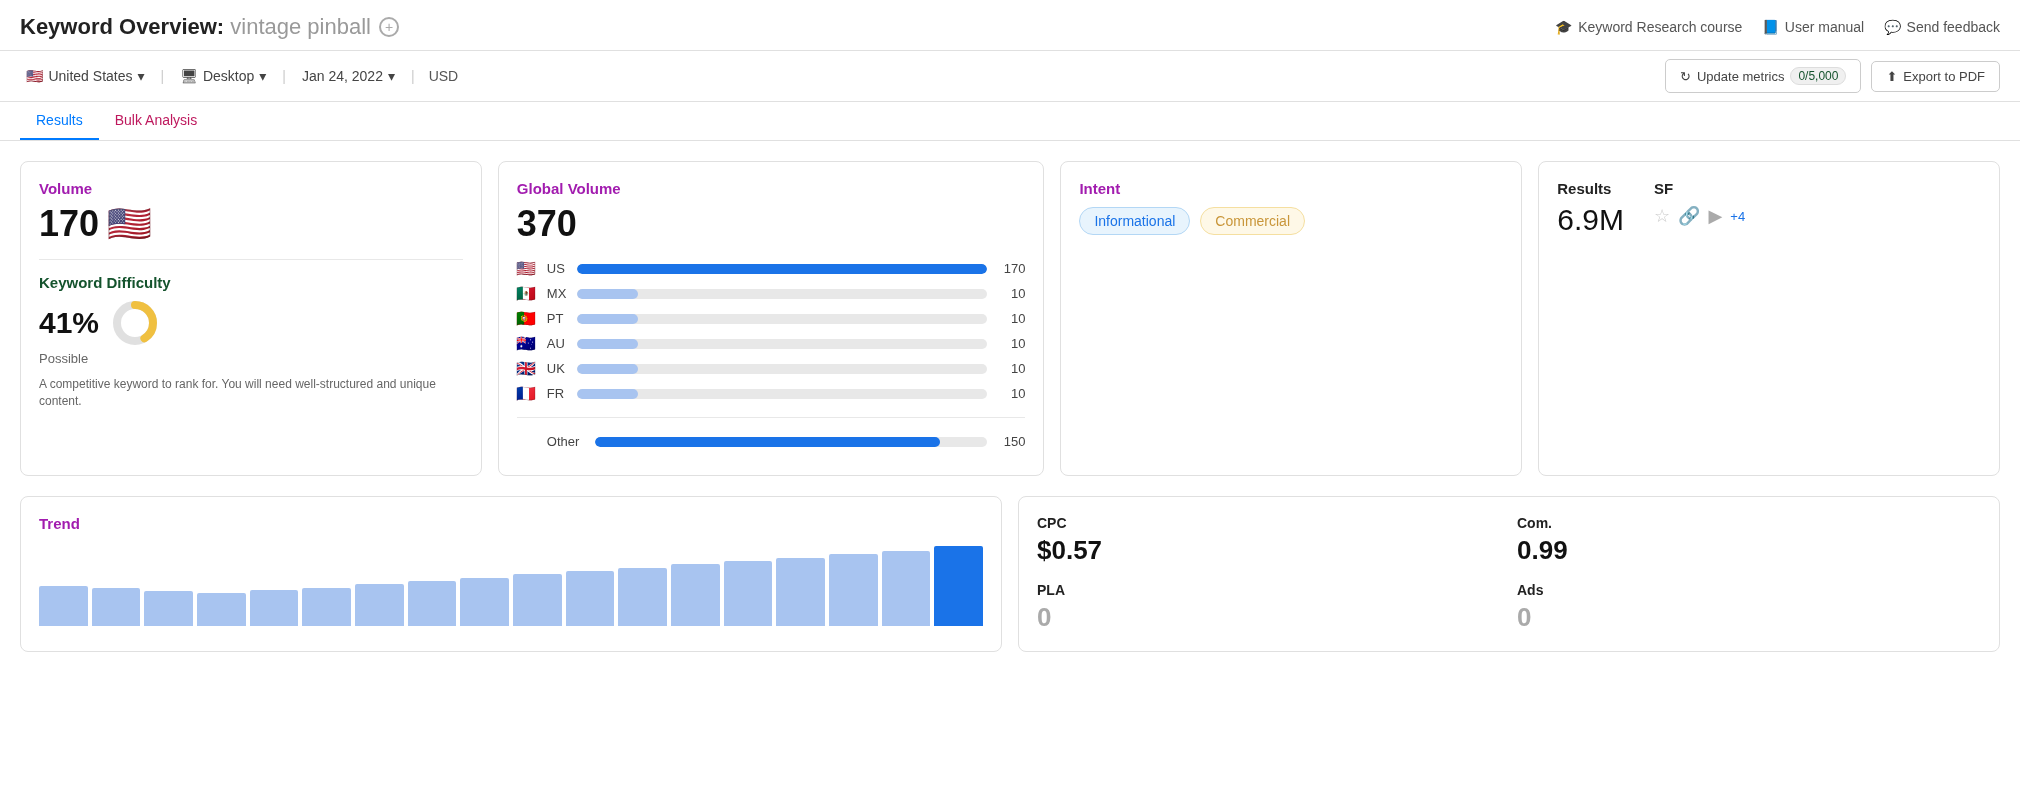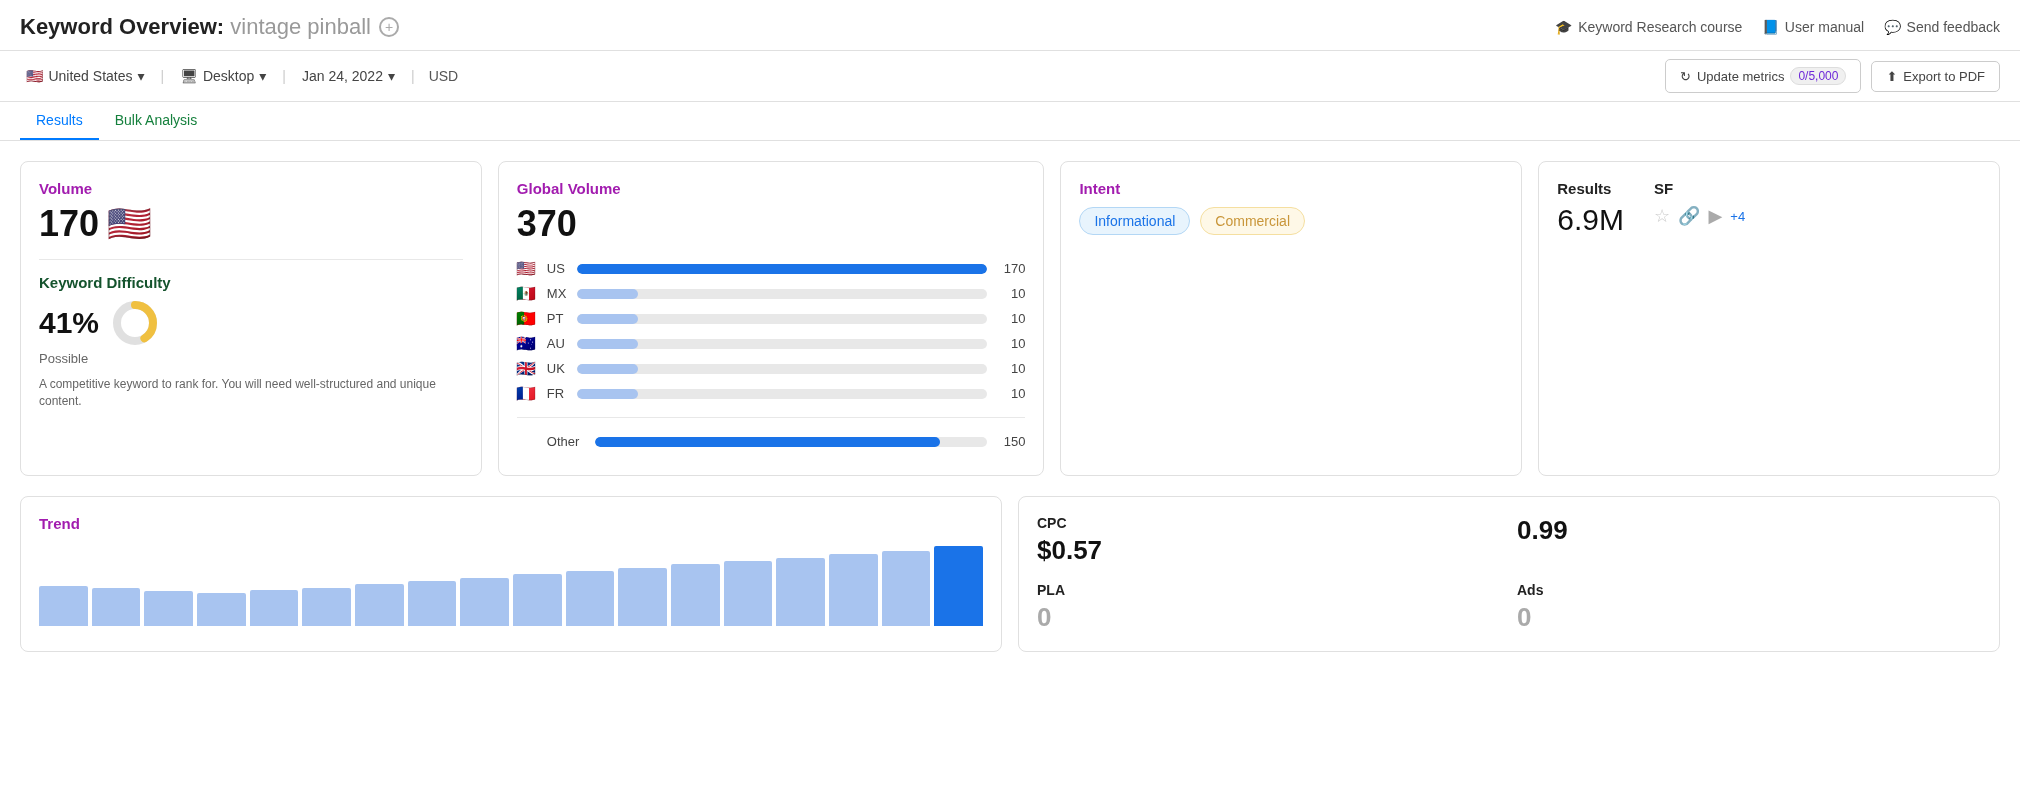--- a/index.html
+++ b/index.html
@@ -12,24 +12,24 @@
     .add-icon { width: 20px; height: 20px; border-radius: 50%; border: 2px solid #aaa; display: inline-flex; align-items: center; justify-content: center; color: #aaa; font-size: 14px; cursor: pointer; }
     .header-right { display: flex; align-items: center; gap: 20px; }
     .header-link { display: flex; align-items: center; gap: 5px; color: #555; text-decoration: none; font-size: 14px; cursor: pointer; }
     
     .toolbar { display: flex; align-items: center; justify-content: space-between; padding: 8px 20px; border-bottom: 1px solid #e0e0e0; }
     .toolbar-left { display: flex; align-items: center; gap: 6px; }
     .toolbar-item { display: flex; align-items: center; gap: 5px; cursor: pointer; color: #444; font-size: 14px; padding: 4px 6px; border-radius: 4px; }
     .toolbar-divider { color: #ccc; margin: 0 4px; }
     .toolbar-right { display: flex; align-items: center; gap: 10px; }
     .btn { display: flex; align-items: center; gap: 6px; padding: 7px 14px; border-radius: 5px; border: 1px solid #ccc; background: #fff; cursor: pointer; font-size: 13px; color: #444; }
-    .badge { background: #f0f0f0; border-radius: 10px; padding: 1px 7px; font-size: 12px; color: #6d28d9; border: 1px solid #ddd; }
+    .badge { background: #f0f0f0; border-radius: 10px; padding: 1px 7px; font-size: 12px; color: #14532d; border: 1px solid #ddd; }
     
     .tabs { display: flex; padding: 0 20px; border-bottom: 1px solid #e0e0e0; }
-    .tab { padding: 10px 16px; cursor: pointer; font-size: 14px; color: #15803d; border-bottom: 2px solid transparent; }
+    .tab { padding: 10px 16px; cursor: pointer; font-size: 14px; color: #be185d; border-bottom: 2px solid transparent; }
     .tab.active { color: #007bff; border-bottom: 2px solid #007bff; font-weight: 500; }
     
     .content { padding: 20px; display: flex; gap: 16px; }
     
     .card { background: #fff; border: 1px solid #e0e0e0; border-radius: 8px; padding: 18px; }
     
     .card-volume { flex: 1; min-width: 200px; }
     .card-global { flex: 1.2; min-width: 240px; }
     .card-intent { flex: 1; min-width: 200px; }
     .card-results { flex: 1; min-width: 200px; }
@@ -297,20 +297,21 @@
       </div>
   </div>
 
   <div class="card card-cpc">
     <div class="cpc-grid">
       <div>
         <div class="cpc-item-label">CPC</div>
         <div class="cpc-item-value">$0.57</div>
       </div>
       <div>
+        <div class="cpc-item-label">Com.</div>
         <div class="cpc-item-value">0.99</div>
       </div>
       <div>
         <div class="cpc-item-label">PLA</div>
         <div class="cpc-item-value-gray">0</div>
       </div>
       <div>
         <div class="cpc-item-label">Ads</div>
         <div class="cpc-item-value-gray">0</div>
       </div>

